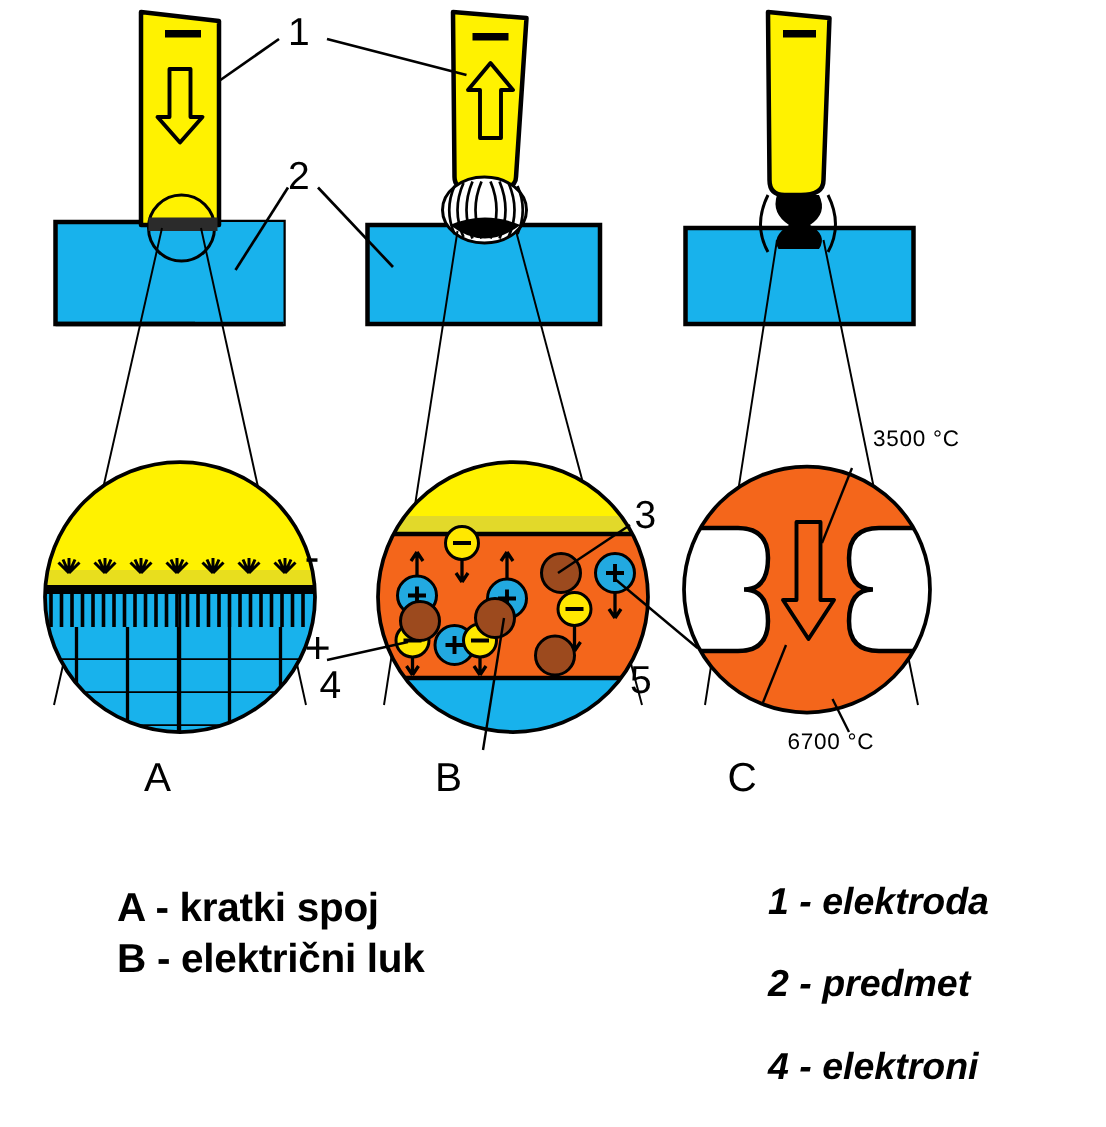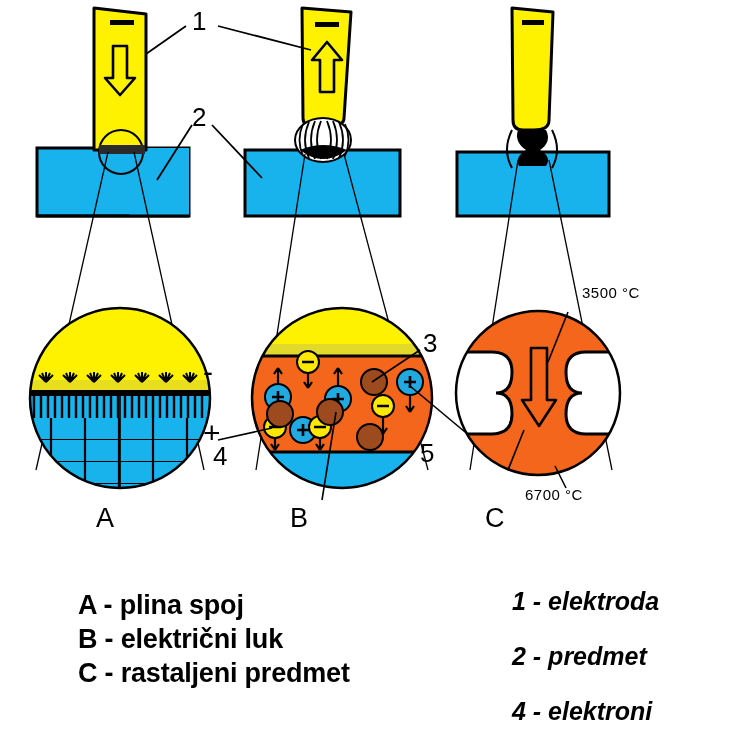--- a/index.html
+++ b/index.html
@@ -274,23 +274,22 @@
   <div class="sign" style="left:203px;top:418px;">+</div>
 
   <div class="temp" style="left:534px;top:285px;margin-left:48px;">3500 °C</div>
   <div class="temp" style="left:525px;top:487px;">6700 °C</div>
 
   <div class="caption" style="left:96px;top:505px;">A</div>
   <div class="caption" style="left:290px;top:505px;">B</div>
   <div class="caption" style="left:485px;top:505px;">C</div>
 
   <div class="legend legend-left">
-    <div class="row">A - plina spoj</div>
+    <div class="row">A - kratki spoj</div>
     <div class="row">B - električni luk</div>
-    <div class="row">C - rastaljeni predmet</div>
   </div>
 
   <div class="legend legend-right">
     <div class="row">1 - elektroda</div>
     <div class="row">2 - predmet</div>
     <div class="row">4 - elektroni</div>
   </div>
 
 </div>
 

